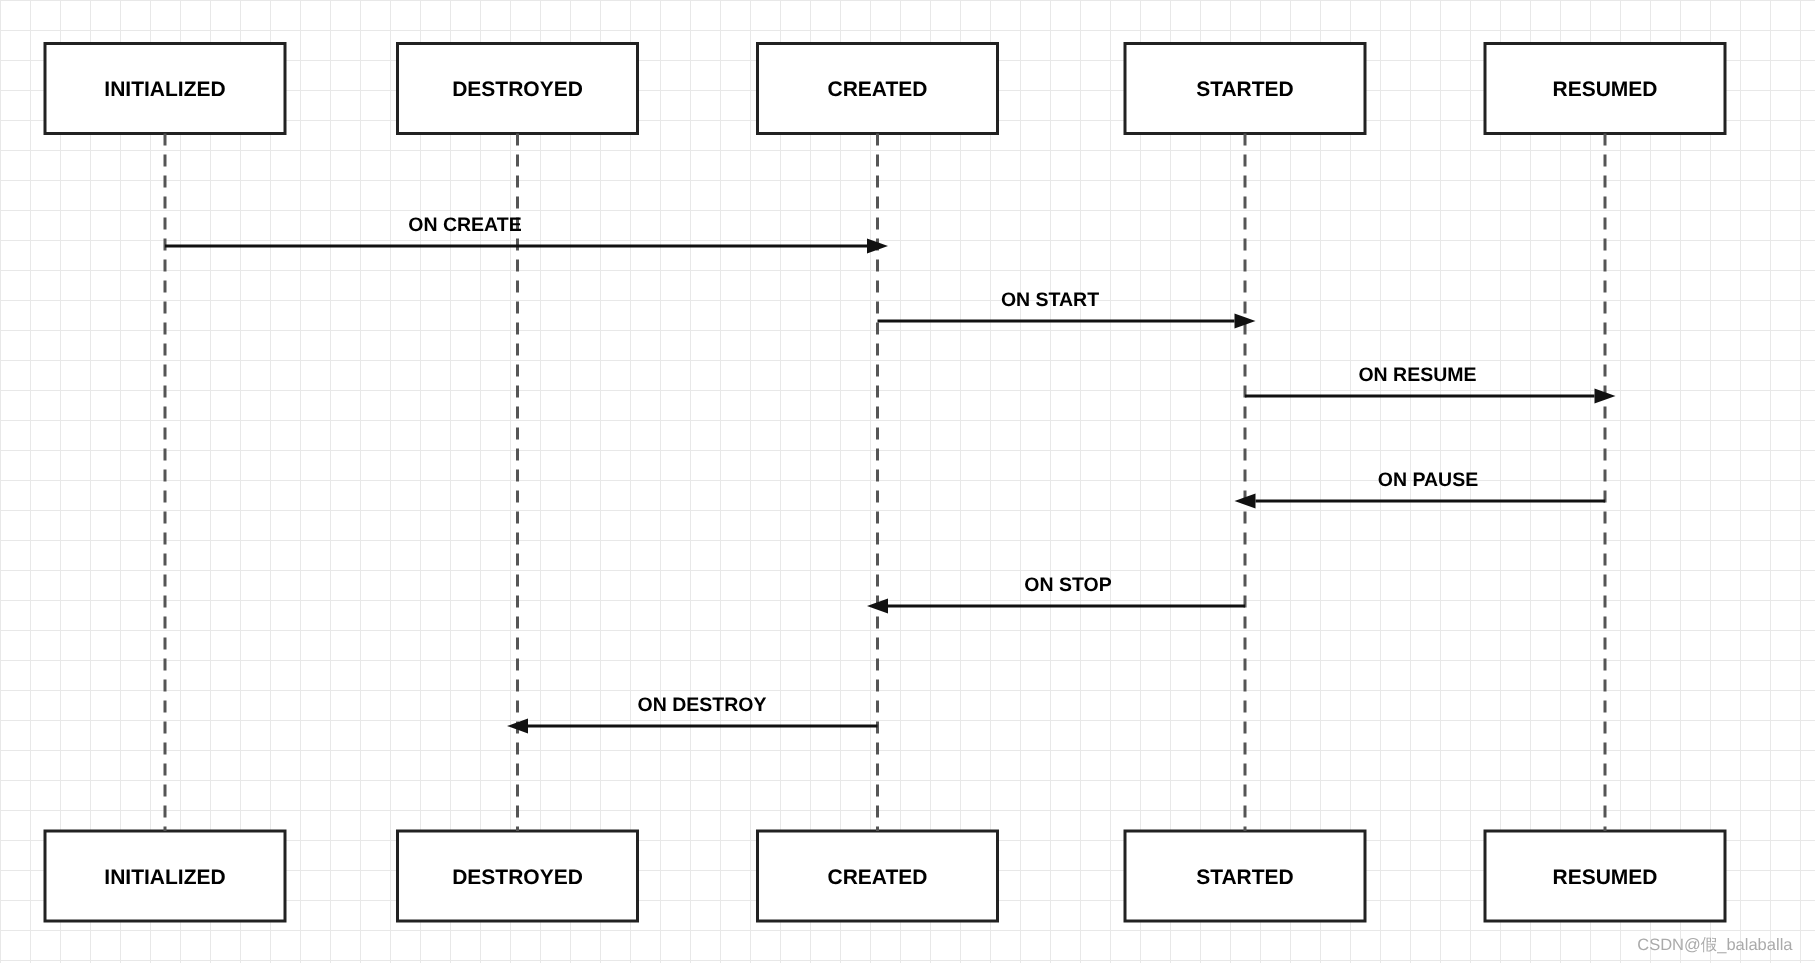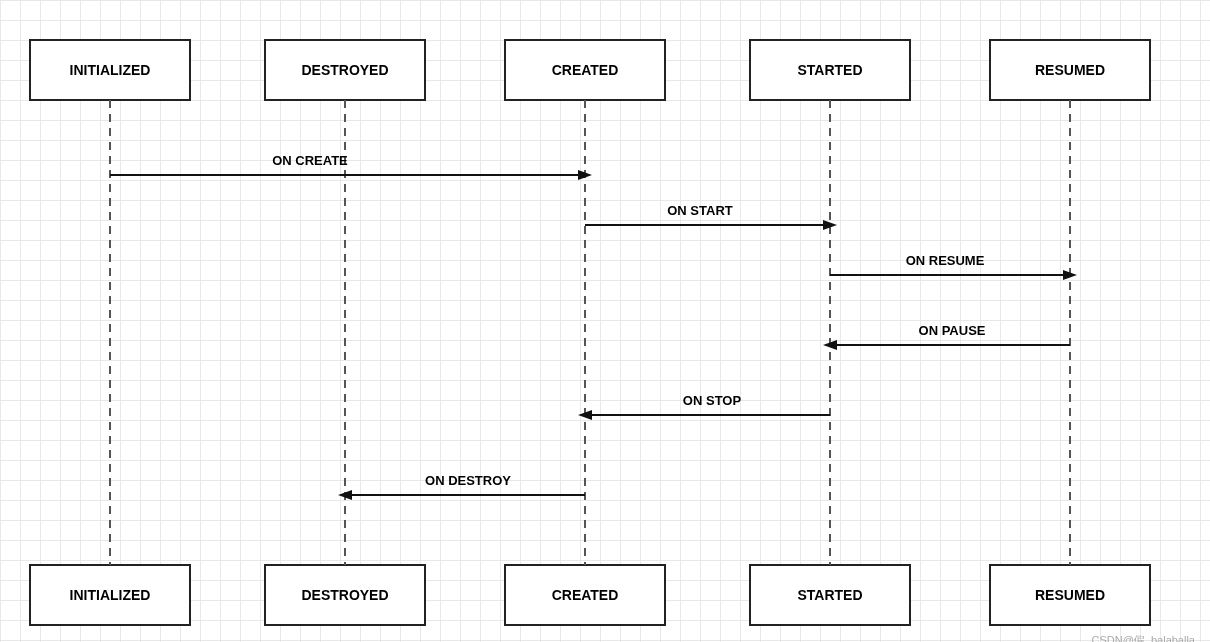--- a/index.html
+++ b/index.html
@@ -19,21 +19,21 @@
       width: 100%; height: 100%;
       background-image:
         linear-gradient(to right, #e8e8e8 1px, transparent 1px),
         linear-gradient(to bottom, #e8e8e8 1px, transparent 1px);
       background-size: 20px 20px;
       z-index: 0;
     }
 
     .diagram {
       position: absolute;
-      top: 12px; left: 0;
+      top: 1px; left: 0;
       width: 1210px;
       height: 458px;
       z-index: 1;
     }
   </style>
 </head>
 <body>
 
 <div class="grid-bg"></div>
 

